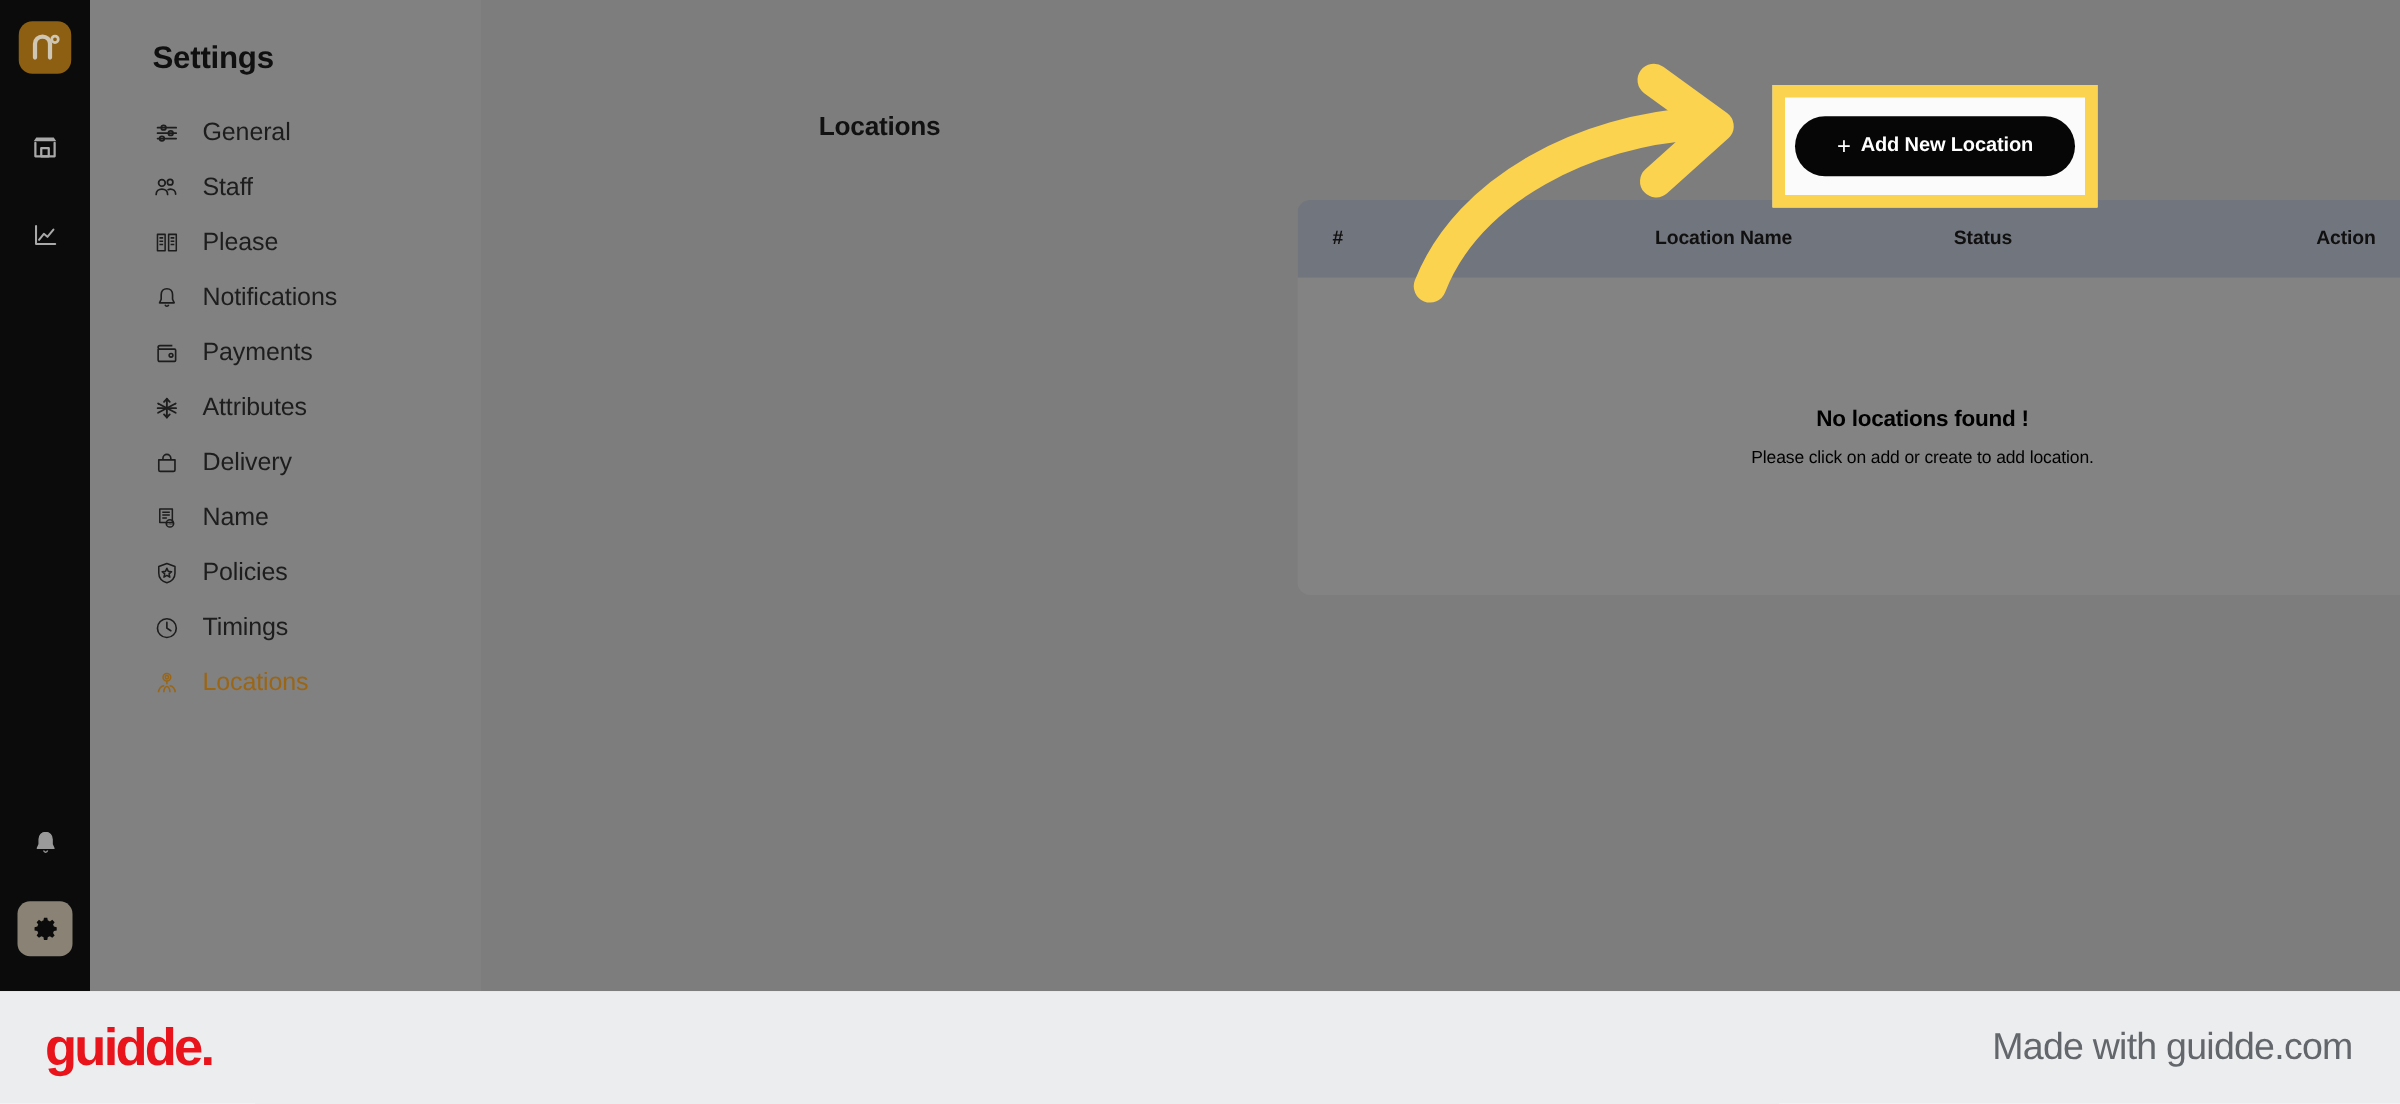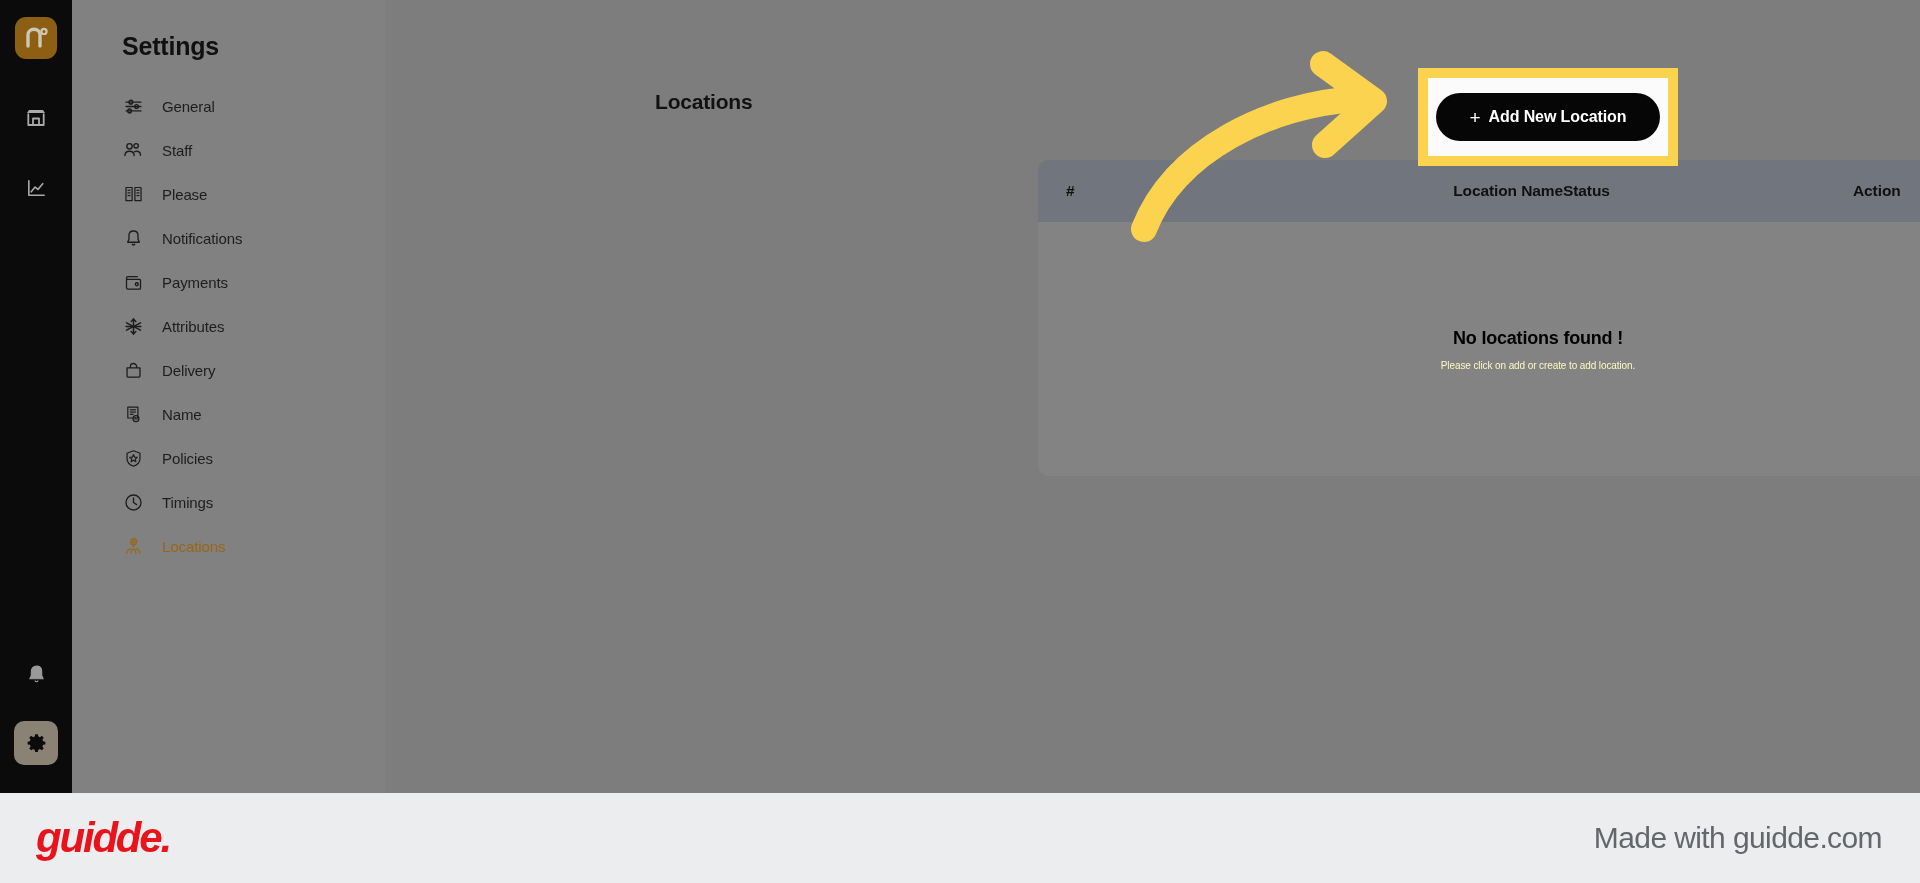--- a/index.html
+++ b/index.html
@@ -94,21 +94,21 @@
     padding-left: 24px;
     cursor: pointer;
     color: #1d1d1d;
   }
   .nav-item .nav-icon {
     width: 22px; height: 22px;
     display:flex; align-items:center; justify-content:center;
     flex: 0 0 22px;
   }
   .nav-item .nav-label {
-    font-size: 15px;
+    font-size: 20px;
     font-weight: 500;
     letter-spacing: -0.1px;
     white-space: nowrap;
     text-align: right;
   }
   .nav-item.active { color: #9a6616; }
 
   
   .main {
     position: absolute;
@@ -186,43 +186,43 @@
     grid-template-columns: 270px 255px 290px 185px;
     align-items: center;
   }
   .th {
     font-size: 15.5px;
     font-weight: bold;
     color: #101010;
     letter-spacing: -0.1px;
   }
   .th.c1 { padding-left: 28px; }
-  .th.c2 { text-align: right; margin-left: 16px; }
+  .th.c2 { text-align: left; margin-left: 16px; }
   .th.c3 { text-align: left; }
   .th.c4 { text-align: left; }
 
   .table-body {
     height: 254px;
     background: rgba(255,255,255,0.02);
     display: flex;
     flex-direction: column;
     align-items: center;
     justify-content: center;
     gap: 11px;
   }
   .empty-title {
     font-size: 18px;
     font-weight: bold;
     color: #000000;
     letter-spacing: -0.2px;
   }
   .empty-sub {
-    font-size: 10px;
+    font-size: 14px;
     font-weight: 400;
-    color: #fef9c3;
+    color: #000000;
     letter-spacing: -0.1px;
   }
 
   
   .arrow-layer {
     position: absolute;
     left: 0; top: 0;
     width: 1920px; height: 793px;
     pointer-events: none;
     z-index: 5;
@@ -240,21 +240,20 @@
     align-items: center;
     justify-content: space-between;
     padding: 0 38px 0 36px;
   }
   .guidde-logo {
     font-size: 42px;
     font-weight: bold;
     color: #e8131b;
     letter-spacing: -2.2px;
     line-height: 1;
-    font-style: italic;
   }
   .footer-text {
     font-size: 30px;
     color: #63666b;
     letter-spacing: -0.6px;
   }
 </style>
 </head>
 <body>
 

